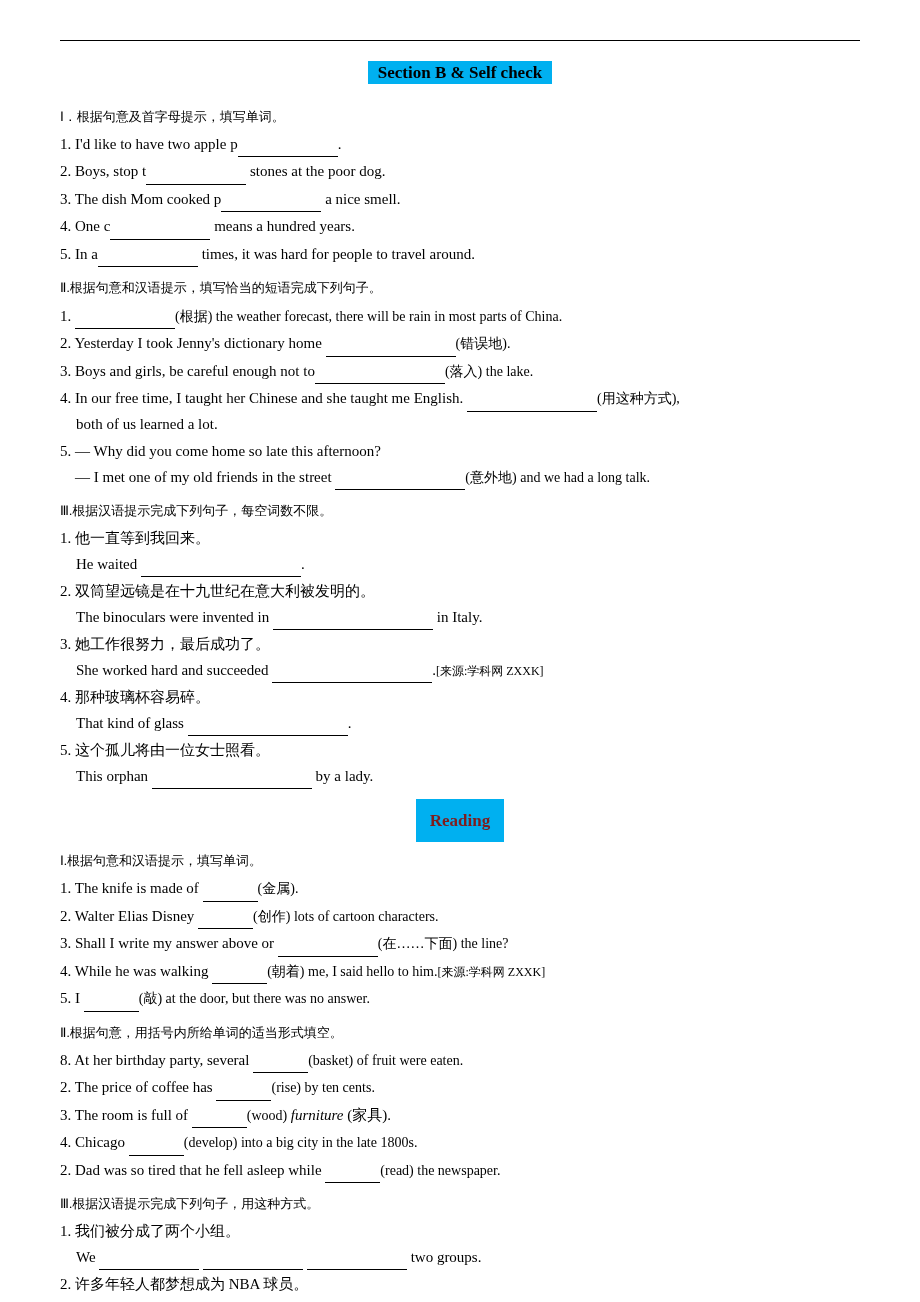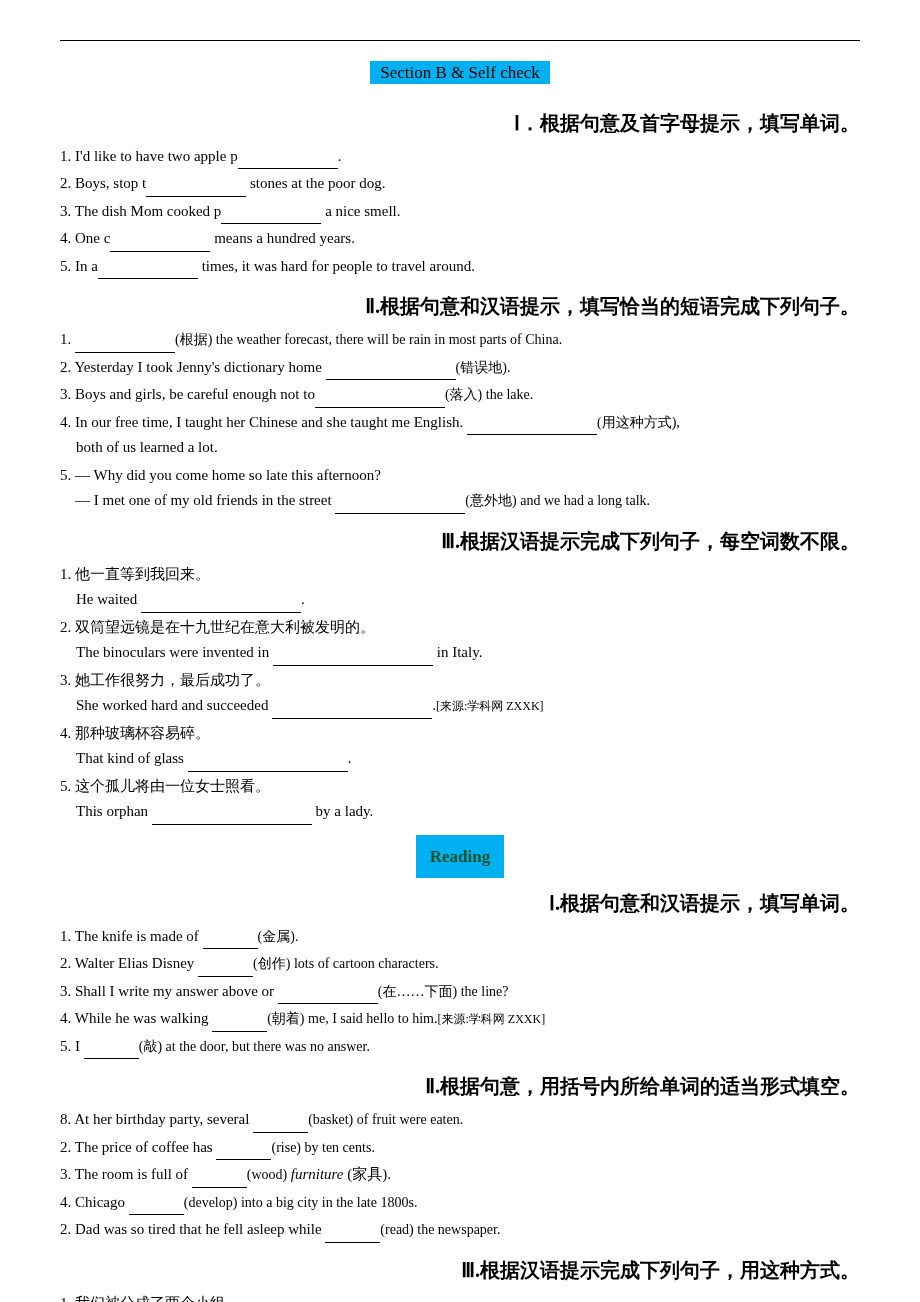--- a/index.html
+++ b/index.html
@@ -10,35 +10,34 @@
       color: #000;
       padding: 40px 60px 40px 60px;
       line-height: 1.7;
     }
     .top-line {
       border-top: 1.5px solid #000;
       margin-bottom: 18px;
     }
     .section-title {
       text-align: center;
-      font-weight: normal;
+      font-weight: bold;
       font-size: 17px;
       margin-bottom: 18px;
     }
     .highlight-bg {
       background: #00b0f0;
       padding: 2px 10px;
       color: #000;
     }
     .part-header {
-      font-weight: bold;
-      font-size: 20px;
+      font-weight: normal;
+      font-size: 13px;
       margin-top: 10px;
       margin-bottom: 4px;
-      text-align: right;
     }
     .question-block {
       margin-bottom: 2px;
     }
     .blank {
       display: inline-block;
       border-bottom: 1px solid #000;
       min-width: 80px;
       height: 16px;
       vertical-align: bottom;
@@ -53,21 +52,21 @@
     .reading-title {
       text-align: center;
       font-weight: bold;
       font-size: 17px;
       margin-top: 18px;
       margin-bottom: 14px;
     }
     .reading-highlight {
       background: #00b0f0;
       padding: 12px 14px;
-      color: #14532d;
+      color: #7f1d1d;
       margin-top: 28px;
     }
     .indent {
       margin-left: 16px;
     }
     .italic { font-style: italic; }
     .source { font-size: 12px; }
   </style>
 </head>
 <body>

